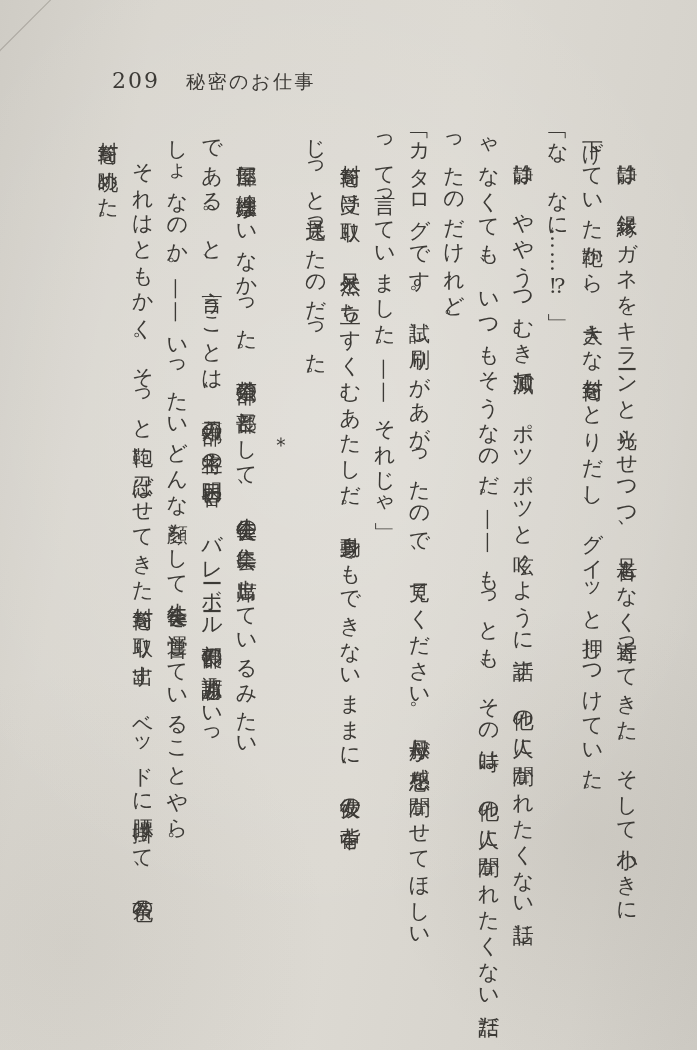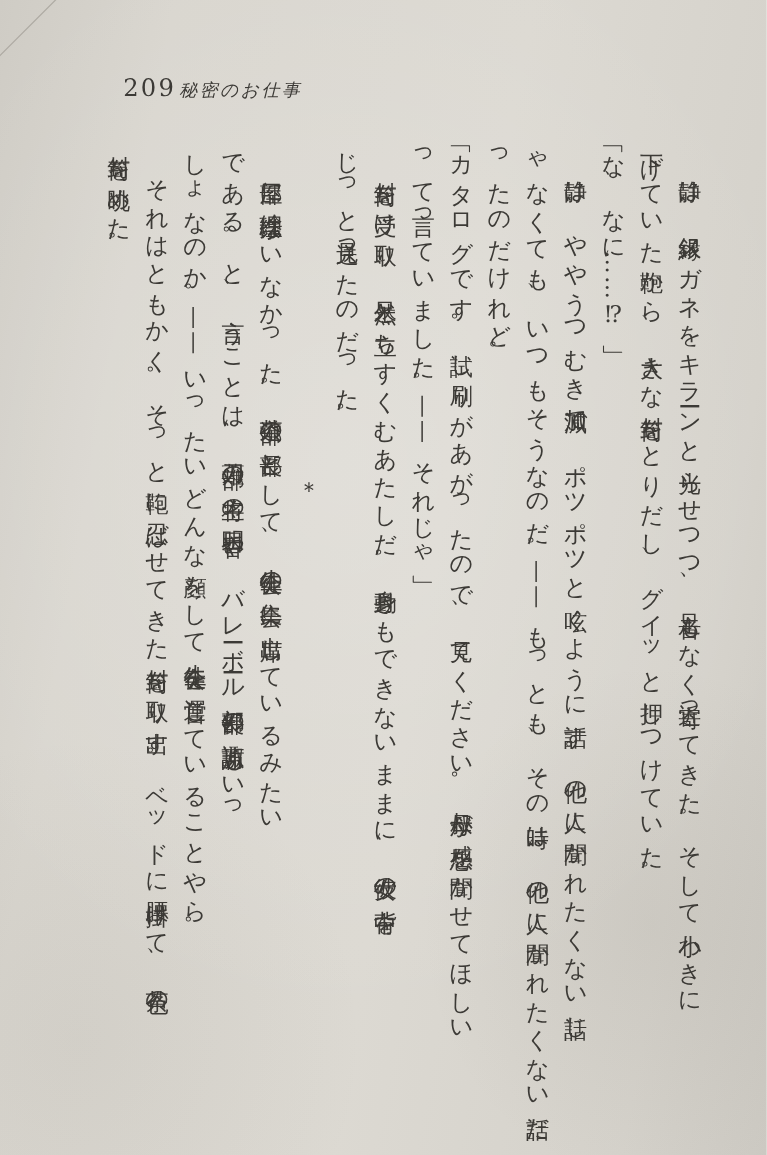--- a/index.html
+++ b/index.html
@@ -15,25 +15,25 @@
     font-family:"DejaVu Serif","Liberation Serif",serif;
     color:#3c3a36;
   }
   .corner-crease{
     position:absolute;left:-34px;top:24px;width:120px;height:1px;
     background:rgba(140,136,128,0.55);
     transform:rotate(-45deg);
   }
   .page-header{
     position:absolute;left:112px;top:68px;
-    display:flex;align-items:baseline;gap:3px;
+    display:flex;align-items:baseline;gap:26px;
     white-space:nowrap;
   }
   .page-number{font-size:22px;letter-spacing:2px;}
-  .book-title{font-size:16px;letter-spacing:2.5px;font-style:italic;}
+  .book-title{font-size:19px;letter-spacing:2.5px;}
   .body-text{
     position:absolute;top:125px;right:53px;height:924px;
     writing-mode:vertical-rl;
     text-orientation:mixed;
   }
   .body-text p{
     margin:0;padding:0;
     font-size:21px;
     line-height:34.6px;
     letter-spacing:2px;

